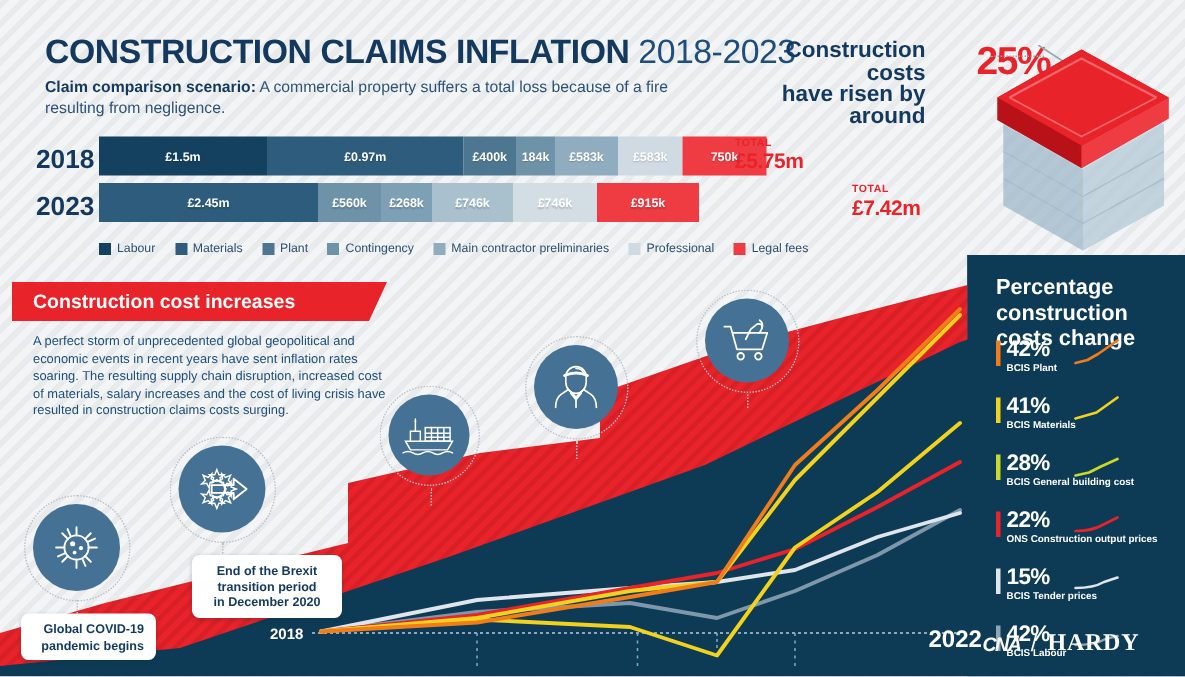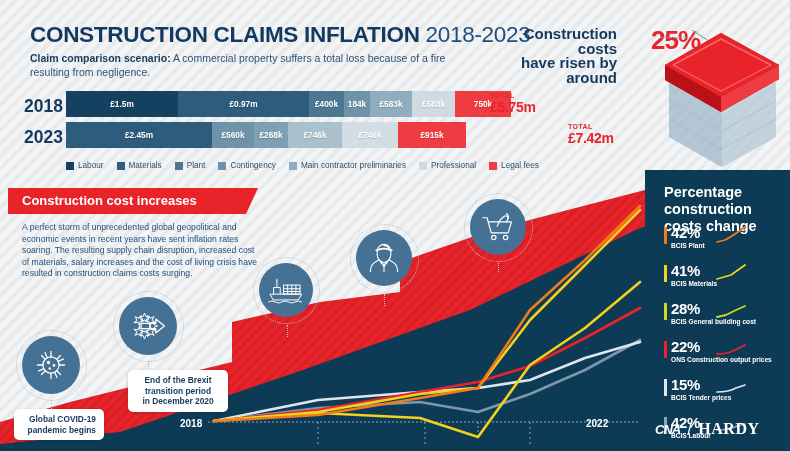--- a/index.html
+++ b/index.html
@@ -104,21 +104,21 @@
     position:absolute;background:#ffffff;border-radius:5px;
     box-shadow:0 1px 3px rgba(20,40,60,.25);
     padding:5px 8px;text-align:center;
     font-size:8.4px;line-height:10.6px;font-weight:bold;color:#14395e;
     white-space:pre-line;
   }
 
   
   #lines{left:0;top:170px;width:790px;height:281px;}
   #axis2018{left:180px;top:418px;font-size:10px;font-weight:bold;color:#fff;}
-  #axis2022{left:586px;top:418px;font-size:10px;font-weight:bold;color:#fff;}
+  #axis2022{left:619px;top:418px;font-size:16px;font-weight:bold;color:#fff;}
 
   
   #rptitle{
     left:664px;top:184px;width:122px;
     font-size:14.5px;line-height:17px;font-weight:bold;color:#ffffff;
   }
   .statrow{position:absolute;left:664px;width:126px;}
   .statbar{position:absolute;left:0;top:1px;width:3px;height:17px;}
   .statpct{
     position:absolute;left:7px;top:-2px;

